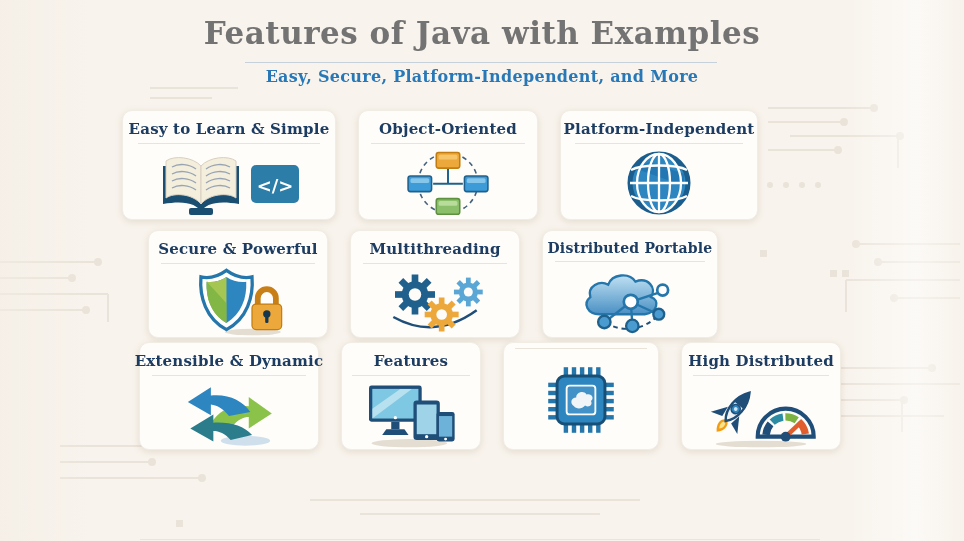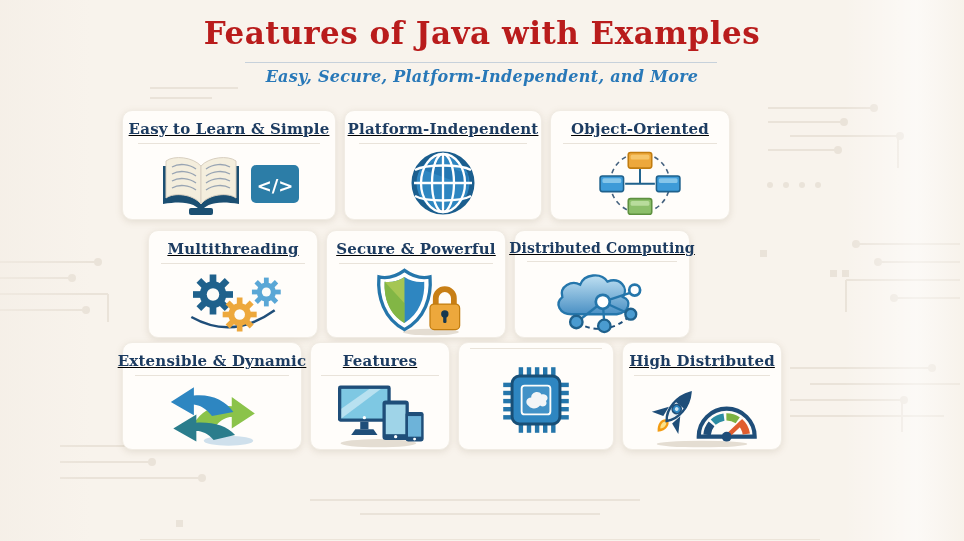--- a/index.html
+++ b/index.html
@@ -13,32 +13,32 @@
   .band-right{position:absolute;top:0;right:0;width:120px;height:541px;
     background:linear-gradient(90deg, rgba(255,255,255,0) 0%, rgba(255,255,255,.55) 60%, rgba(246,241,233,.4) 100%);pointer-events:none;}
   .band-left{position:absolute;top:0;left:0;width:90px;height:541px;
     background:linear-gradient(90deg, rgba(243,237,229,.6), rgba(255,255,255,0));pointer-events:none;}
   .bottom-edge{position:absolute;left:140px;bottom:1px;width:680px;height:1px;background:#ece4d9;}
   
   .circuit{position:absolute;top:0;left:0;z-index:0;}
   
   .header{position:absolute;top:14px;left:0;width:964px;text-align:center;z-index:2;}
   .main-title{
-    font-size:31px;font-weight:bold;color:#b91c1c;letter-spacing:.5px;line-height:1.25;
+    font-size:31px;font-weight:bold;color:#737373;letter-spacing:.5px;line-height:1.25;
   }
   .title-divider{position:absolute;top:62px;left:245px;width:472px;height:1px;background:#c7d1db;}
   .subtitle{
     position:absolute;top:67px;left:0;width:964px;text-align:center;
-    font-size:16px;font-weight:bold;color:#2878b8;letter-spacing:.3px;font-style:italic;
+    font-size:16px;font-weight:bold;color:#2878b8;letter-spacing:.3px;
   }
   
-  .row{position:absolute;display:flex;gap:8px;z-index:1;text-decoration:underline;}
+  .row{position:absolute;display:flex;gap:22px;z-index:1;}
   .row1{left:122px;top:110px;}
   .row2{left:148px;top:230px;}
-  .row3{left:122px;top:342px;}
+  .row3{left:139px;top:342px;}
   .card{
     background:#fffdfa;border:1px solid #f1ece4;border-radius:10px;
     box-shadow:0 2px 7px rgba(140,120,95,.18);
     display:flex;flex-direction:column;align-items:center;
   }
   .row1 .card{height:108px;}
   .row2 .card,.row3 .card{height:106px;}
   .c1{width:212px}.c2{width:196px}.c3{width:178px}
   .c4{width:178px}.c5{width:168px}.c6{width:174px}
   .c7{width:178px}.c8{width:138px}.c9{width:154px}.c10{width:158px}
@@ -112,117 +112,117 @@
           <text x="126" y="44" text-anchor="middle" font-family="DejaVu Sans, sans-serif" font-size="18" font-weight="bold" fill="#ffffff">&lt;/&gt;</text>
           <path d="M14,18 L14,56 C36,52 48,56 52,64 C56,56 68,52 90,56 L90,18 Z" fill="#1b4f72"></path>
           <rect x="40" y="60" width="24" height="7" rx="2" fill="#1b4f72"></rect>
           <path d="M52,18 C44,9 25,7 17,13 L17,50 C25,44 44,46 52,56 Z" fill="#f4eedd" stroke="#d8cfc0" stroke-width="1"></path>
           <path d="M52,18 C60,9 79,7 87,13 L87,50 C79,44 60,46 52,56 Z" fill="#f4eedd" stroke="#d8cfc0" stroke-width="1"></path>
           <path d="M23,19 C30,15 40,16 47,21 M23,26 C30,22 40,23 47,28 M23,33 C30,29 40,30 47,35 M23,40 C30,36 40,37 47,42 M57,21 C64,16 74,15 81,19 M57,28 C64,23 74,22 81,26 M57,35 C64,30 74,29 81,33 M57,42 C64,37 74,36 81,40" stroke="#98a4b3" stroke-width="1.4" fill="none"></path>
         </svg>
       </div>
     </div>
 
-    <div class="card c2">
-      <div class="card-title">Platform-Independent</div>
-      <div class="card-divider"></div>
-      <div class="card-icon">
-        <svg width="78" height="70" viewBox="0 0 78 70">
-          <circle cx="39" cy="35" r="29" fill="#2e86c1" stroke="#1b5e8e" stroke-width="5"></circle>
-          <path d="M14,20 L64,38 L64,26 L30,14 Z" fill="#1b6ca8" opacity=".55"></path>
-          <g stroke="#ffffff" stroke-width="2.3" fill="none">
-            <ellipse cx="39" cy="35" rx="11" ry="29"></ellipse>
-            <ellipse cx="39" cy="35" rx="22" ry="29"></ellipse>
-            <path d="M39,6 V64"></path>
-            <path d="M11,22 C22,16 56,16 67,22"></path>
-            <path d="M10,35 H68"></path>
-            <path d="M11,48 C22,54 56,54 67,48"></path>
-          </g>
-        </svg>
-      </div>
-    </div>
-
     <div class="card c3">
       <div class="card-title">Object-Oriented</div>
       <div class="card-divider"></div>
       <div class="card-icon">
         <svg width="104" height="72" viewBox="0 0 130 92">
           <circle cx="65" cy="46" r="38" fill="none" stroke="#44617e" stroke-width="2" stroke-dasharray="6,5"></circle>
           <path d="M65,26 V47 M46,47 H84" stroke="#1f618c" stroke-width="2.5" fill="none"></path>
           <g>
             <rect x="50" y="7" width="30" height="20" rx="3" fill="#eda83c" stroke="#c27d10" stroke-width="2"></rect>
             <rect x="53" y="10" width="24" height="6" rx="2" fill="#f6c56a"></rect>
             <rect x="14" y="37" width="30" height="20" rx="3" fill="#3d9bd8" stroke="#1f618c" stroke-width="2"></rect>
             <rect x="17" y="40" width="24" height="6" rx="2" fill="#85c6ea"></rect>
             <rect x="86" y="37" width="30" height="20" rx="3" fill="#3d9bd8" stroke="#1f618c" stroke-width="2"></rect>
             <rect x="89" y="40" width="24" height="6" rx="2" fill="#85c6ea"></rect>
             <rect x="50" y="66" width="30" height="20" rx="3" fill="#8cbf6a" stroke="#5e9140" stroke-width="2"></rect>
             <rect x="53" y="69" width="24" height="6" rx="2" fill="#b8dc9c"></rect>
           </g>
         </svg>
       </div>
     </div>
+
+    <div class="card c2">
+      <div class="card-title">Platform-Independent</div>
+      <div class="card-divider"></div>
+      <div class="card-icon">
+        <svg width="78" height="70" viewBox="0 0 78 70">
+          <circle cx="39" cy="35" r="29" fill="#2e86c1" stroke="#1b5e8e" stroke-width="5"></circle>
+          <path d="M14,20 L64,38 L64,26 L30,14 Z" fill="#1b6ca8" opacity=".55"></path>
+          <g stroke="#ffffff" stroke-width="2.3" fill="none">
+            <ellipse cx="39" cy="35" rx="11" ry="29"></ellipse>
+            <ellipse cx="39" cy="35" rx="22" ry="29"></ellipse>
+            <path d="M39,6 V64"></path>
+            <path d="M11,22 C22,16 56,16 67,22"></path>
+            <path d="M10,35 H68"></path>
+            <path d="M11,48 C22,54 56,54 67,48"></path>
+          </g>
+        </svg>
+      </div>
+    </div>
   </div>
 
   <div class="row row2">
-
-    <div class="card c5">
-      <div class="card-title">Multithreading</div>
-      <div class="card-divider"></div>
-      <div class="card-icon">
-        <svg width="132" height="70" viewBox="0 0 132 84">
-          <path d="M16,60 Q66,88 116,52" stroke="#1f4e79" stroke-width="3" fill="none"></path>
-          <g transform="translate(42,33)" fill="#1f618c">
-            <rect x="-4" y="-24" width="8" height="48"></rect>
-            <rect x="-4" y="-24" width="8" height="48" transform="rotate(45)"></rect>
-            <rect x="-4" y="-24" width="8" height="48" transform="rotate(90)"></rect>
-            <rect x="-4" y="-24" width="8" height="48" transform="rotate(135)"></rect>
-            <circle r="16"></circle>
-            <circle r="7.5" fill="#fdfcf9"></circle>
-          </g>
-          <g transform="translate(74,57) scale(0.85)" fill="#eda83c">
-            <rect x="-4" y="-24" width="8" height="48"></rect>
-            <rect x="-4" y="-24" width="8" height="48" transform="rotate(45)"></rect>
-            <rect x="-4" y="-24" width="8" height="48" transform="rotate(90)"></rect>
-            <rect x="-4" y="-24" width="8" height="48" transform="rotate(135)"></rect>
-            <circle r="16"></circle>
-            <circle r="7.5" fill="#fdfcf9"></circle>
-          </g>
-          <g transform="translate(106,30) scale(0.72)" fill="#5aa7d6">
-            <rect x="-4" y="-24" width="8" height="48"></rect>
-            <rect x="-4" y="-24" width="8" height="48" transform="rotate(45)"></rect>
-            <rect x="-4" y="-24" width="8" height="48" transform="rotate(90)"></rect>
-            <rect x="-4" y="-24" width="8" height="48" transform="rotate(135)"></rect>
-            <circle r="16"></circle>
-            <circle r="7.5" fill="#fdfcf9"></circle>
-          </g>
-        </svg>
-      </div>
-    </div>
 
     <div class="card c4">
       <div class="card-title">Secure &amp; Powerful</div>
       <div class="card-divider"></div>
       <div class="card-icon">
         <svg width="116" height="70" viewBox="0 0 120 85">
           <ellipse cx="78" cy="79" rx="34" ry="4" fill="#e4ddd2"></ellipse>
           <path d="M46,4 C57,12 68,14 77,12 C79,36 71,63 46,76 C21,63 13,36 15,12 C24,14 35,12 46,4 Z" fill="#ffffff" stroke="#2576ab" stroke-width="4"></path>
           <path d="M46,12 C53,17 62,19 70,18 C71,38 64,57 46,68 C28,57 21,38 22,18 C30,19 39,17 46,12 Z" fill="#2e86c1"></path>
           <path d="M46,12 C39,17 30,19 22,18 C21,38 27,57 46,68 Z" fill="#a5c653"></path>
           <path d="M22,18 C21,38 27,57 46,68 L46,44 Z" fill="#6fae3e" opacity=".65"></path>
           <path d="M84,46 v-8 a11,11 0 0 1 22,0 v8" fill="none" stroke="#c87f16" stroke-width="7"></path>
           <rect x="77" y="45" width="36" height="31" rx="5" fill="#eda83c" stroke="#c27d10" stroke-width="1.5"></rect>
           <circle cx="95" cy="57" r="4.5" fill="#16384f"></circle>
           <rect x="93" y="58" width="4" height="10" rx="1.5" fill="#16384f"></rect>
         </svg>
       </div>
     </div>
 
+    <div class="card c5">
+      <div class="card-title">Multithreading</div>
+      <div class="card-divider"></div>
+      <div class="card-icon">
+        <svg width="132" height="70" viewBox="0 0 132 84">
+          <path d="M16,60 Q66,88 116,52" stroke="#1f4e79" stroke-width="3" fill="none"></path>
+          <g transform="translate(42,33)" fill="#1f618c">
+            <rect x="-4" y="-24" width="8" height="48"></rect>
+            <rect x="-4" y="-24" width="8" height="48" transform="rotate(45)"></rect>
+            <rect x="-4" y="-24" width="8" height="48" transform="rotate(90)"></rect>
+            <rect x="-4" y="-24" width="8" height="48" transform="rotate(135)"></rect>
+            <circle r="16"></circle>
+            <circle r="7.5" fill="#fdfcf9"></circle>
+          </g>
+          <g transform="translate(74,57) scale(0.85)" fill="#eda83c">
+            <rect x="-4" y="-24" width="8" height="48"></rect>
+            <rect x="-4" y="-24" width="8" height="48" transform="rotate(45)"></rect>
+            <rect x="-4" y="-24" width="8" height="48" transform="rotate(90)"></rect>
+            <rect x="-4" y="-24" width="8" height="48" transform="rotate(135)"></rect>
+            <circle r="16"></circle>
+            <circle r="7.5" fill="#fdfcf9"></circle>
+          </g>
+          <g transform="translate(106,30) scale(0.72)" fill="#5aa7d6">
+            <rect x="-4" y="-24" width="8" height="48"></rect>
+            <rect x="-4" y="-24" width="8" height="48" transform="rotate(45)"></rect>
+            <rect x="-4" y="-24" width="8" height="48" transform="rotate(90)"></rect>
+            <rect x="-4" y="-24" width="8" height="48" transform="rotate(135)"></rect>
+            <circle r="16"></circle>
+            <circle r="7.5" fill="#fdfcf9"></circle>
+          </g>
+        </svg>
+      </div>
+    </div>
+
     <div class="card c6">
-      <div class="card-title">Distributed Computing</div>
+      <div class="card-title">Distributed Portable</div>
       <div class="card-divider"></div>
       <div class="card-icon">
         <svg width="138" height="70" viewBox="0 0 138 90">
           <defs>
             <linearGradient id="cloudgrad" x1="0" y1="0" x2="0" y2="1">
               <stop offset="0" stop-color="#bfe0f2"></stop>
               <stop offset="1" stop-color="#4a90c4"></stop>
             </linearGradient>
           </defs>
           <path d="M30,62 C14,62 8,48 18,40 C14,26 30,18 41,24 C46,10 68,8 76,20 C92,14 104,28 96,40 C108,44 104,60 88,62 Z" fill="url(#cloudgrad)" stroke="#2576ab" stroke-width="3"></path>

